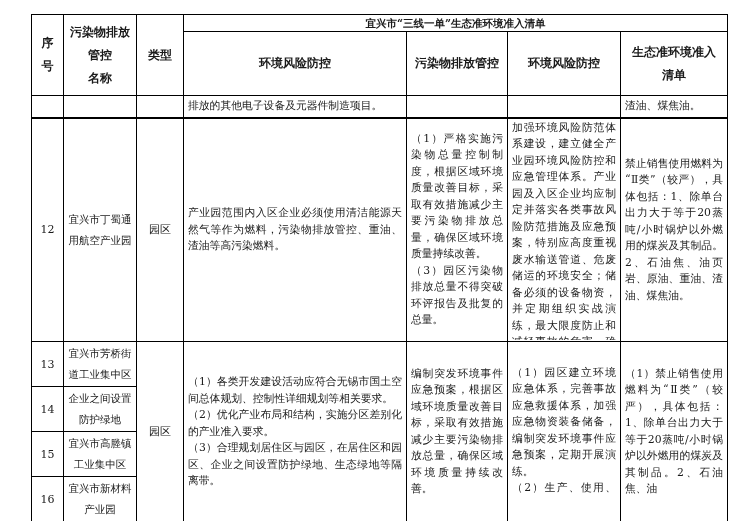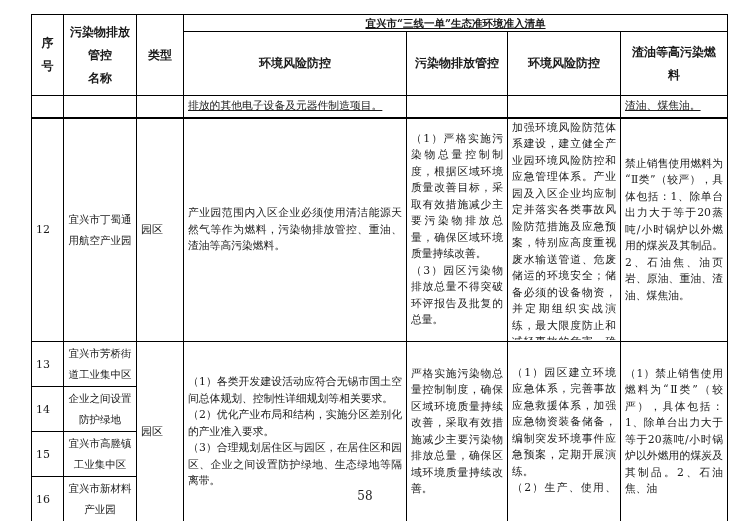--- a/index.html
+++ b/index.html
@@ -33,38 +33,37 @@
     text-align: center;
     font-size: 12px;
     line-height: 23px;
   }
   .title-cell {
     font-weight: bold;
     text-align: center;
     font-size: 10.5px;
     line-height: 13px;
     padding: 0 2px;
-    text-decoration: underline;
   }
   
   .body {
     font-size: 10.8px;
     line-height: 16.5px;
     text-align: justify;
     text-justify: inter-character;
     white-space: pre-line;
   }
-  .num-cell { font-size: 11px; text-align: left; }
+  .num-cell { font-size: 11px; text-align: center; }
   .name-cell { font-size: 10.5px; line-height: 21px; text-align: center; }
-  .type-cell { font-size: 11px; text-align: left; }
+  .type-cell { font-size: 11px; text-align: center; }
   .top-align { vertical-align: top; }
   .clip { max-height: 134px; overflow: hidden; }
   .clip-tall { max-height: 220px; overflow: hidden; }
   
-  tr.r-cont td { border-bottom: 2.5px solid #000; text-decoration: underline; }
+  tr.r-cont td { border-bottom: 2.5px solid #000; }
   tr.r-last td { border-bottom: 2px solid #000; }
   .page-number {
     position: absolute;
     left: 0; right: 0;
     top: 489px;
     text-align: center;
     font-size: 12px;
   }
 </style>
 </head>
@@ -89,21 +88,21 @@
       <td class="hd body-wrap" rowspan="2" style="white-space:pre-line">污染物排放管控
 名称</td>
       <td class="hd" rowspan="2">类型</td>
       <td class="title-cell" colspan="4">宜兴市“三线一单”生态准环境准入清单</td>
     </tr>
 
     <tr style="height:64px">
       <td class="hd">环境风险防控</td>
       <td class="hd">污染物排放管控</td>
       <td class="hd">环境风险防控</td>
-      <td class="hd" style="padding:0 6px">渣油等高污染燃料</td>
+      <td class="hd" style="padding:0 6px">生态准环境准入清单</td>
     </tr>
 
     <tr class="r-cont" style="height:22px">
       <td></td>
       <td></td>
       <td></td>
       <td class="body">排放的其他电子设备及元器件制造项目。</td>
       <td></td>
       <td></td>
       <td class="body">渣油、煤焦油。</td>
@@ -120,34 +119,33 @@
       <td class="body"><div class="clip-tall">禁止销售使用燃料为“Ⅱ类”（较严），具体包括：1、除单台出力大于等于20蒸吨/小时锅炉以外燃用的煤炭及其制品。2、石油焦、油页岩、原油、重油、渣油、煤焦油。</div></td>
     </tr>
 
     <tr style="height:35px">
       <td class="num-cell">13</td>
       <td class="name-cell">宜兴市芳桥街道工业集中区</td>
       <td class="type-cell" rowspan="4">园区</td>
       <td class="body" rowspan="4"><div class="clip">（1）各类开发建设活动应符合无锡市国土空间总体规划、控制性详细规划等相关要求。
 （2）优化产业布局和结构，实施分区差别化的产业准入要求。
 （3）合理规划居住区与园区，在居住区和园区、企业之间设置防护绿地、生态绿地等隔离带。</div></td>
-      <td class="body top-align" rowspan="4"><div class="clip">严格实施污染物总量控制制度，确保区域环境质量持续改善，采取有效措施减少主要污染物排放总量，确保区域环境质量持续改善。</div></td>
+      <td class="body top-align" rowspan="4"><div class="clip">编制突发环境事件应急预案，根据区域环境质量改善目标，采取有效措施减少主要污染物排放总量，确保区域环境质量持续改善。</div></td>
       <td class="body top-align" rowspan="4"><div class="clip">（1）园区建立环境应急体系，完善事故应急救援体系，加强应急物资装备储备，编制突发环境事件应急预案，定期开展演练。
 （2）生产、使用、储存危险化学品或其他存在</div></td>
       <td class="body top-align" rowspan="4"><div class="clip">（1）禁止销售使用燃料为“Ⅱ类”（较严），具体包括：1、除单台出力大于等于20蒸吨/小时锅炉以外燃用的煤炭及其制品。2、石油焦、油</div></td>
     </tr>
     <tr style="height:35px">
       <td class="num-cell">14</td>
       <td class="name-cell">企业之间设置防护绿地</td>
     </tr>
     <tr style="height:35px">
       <td class="num-cell">15</td>
       <td class="name-cell">宜兴市高塍镇工业集中区</td>
     </tr>
     <tr class="r-last" style="height:34px">
       <td class="num-cell">16</td>
       <td class="name-cell">宜兴市新材料产业园</td>
     </tr>
   </tbody>
     </table>
 
-  <div class="page-number">58</div>
 </div>
 
 </body></html>

